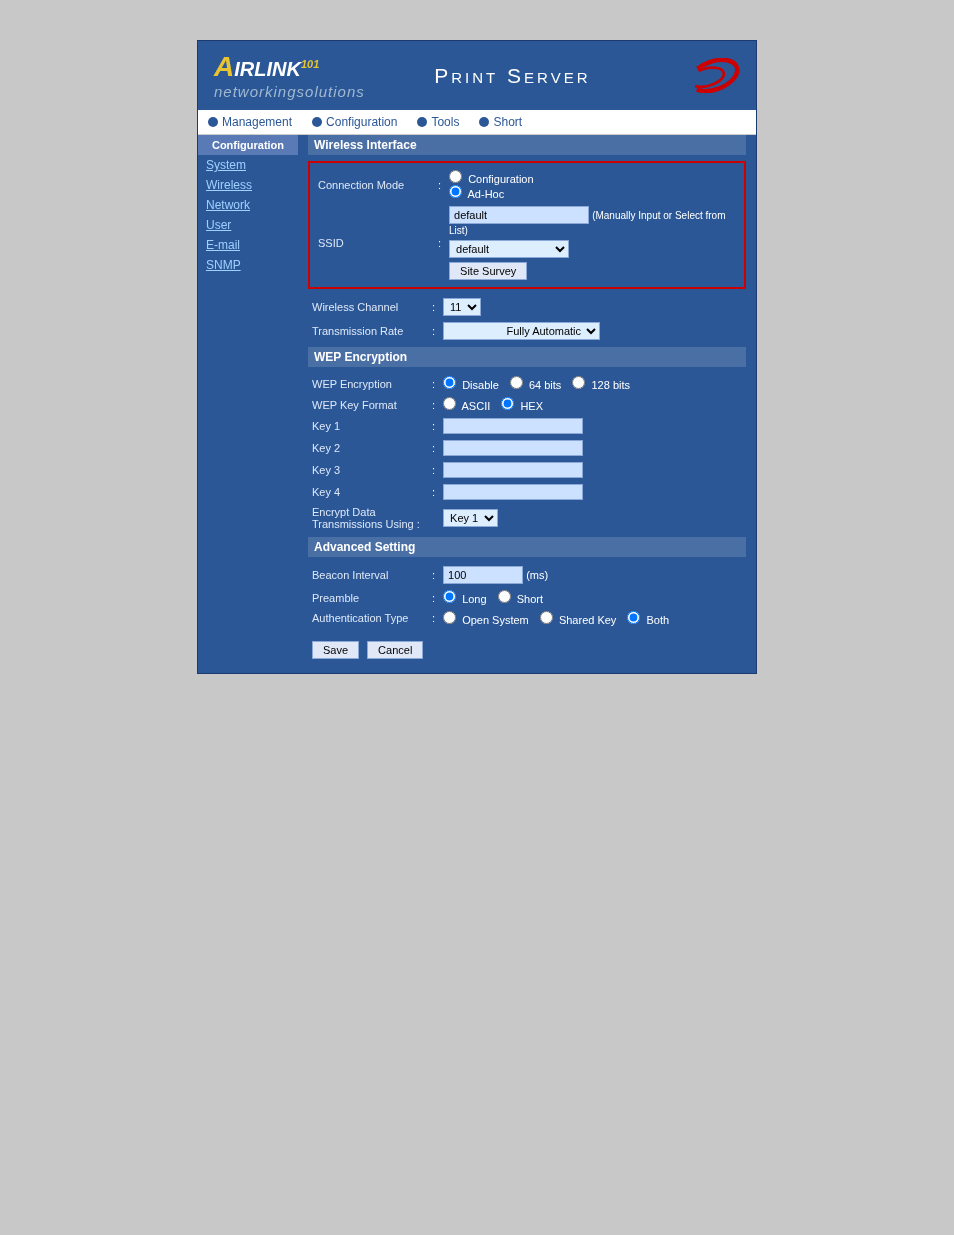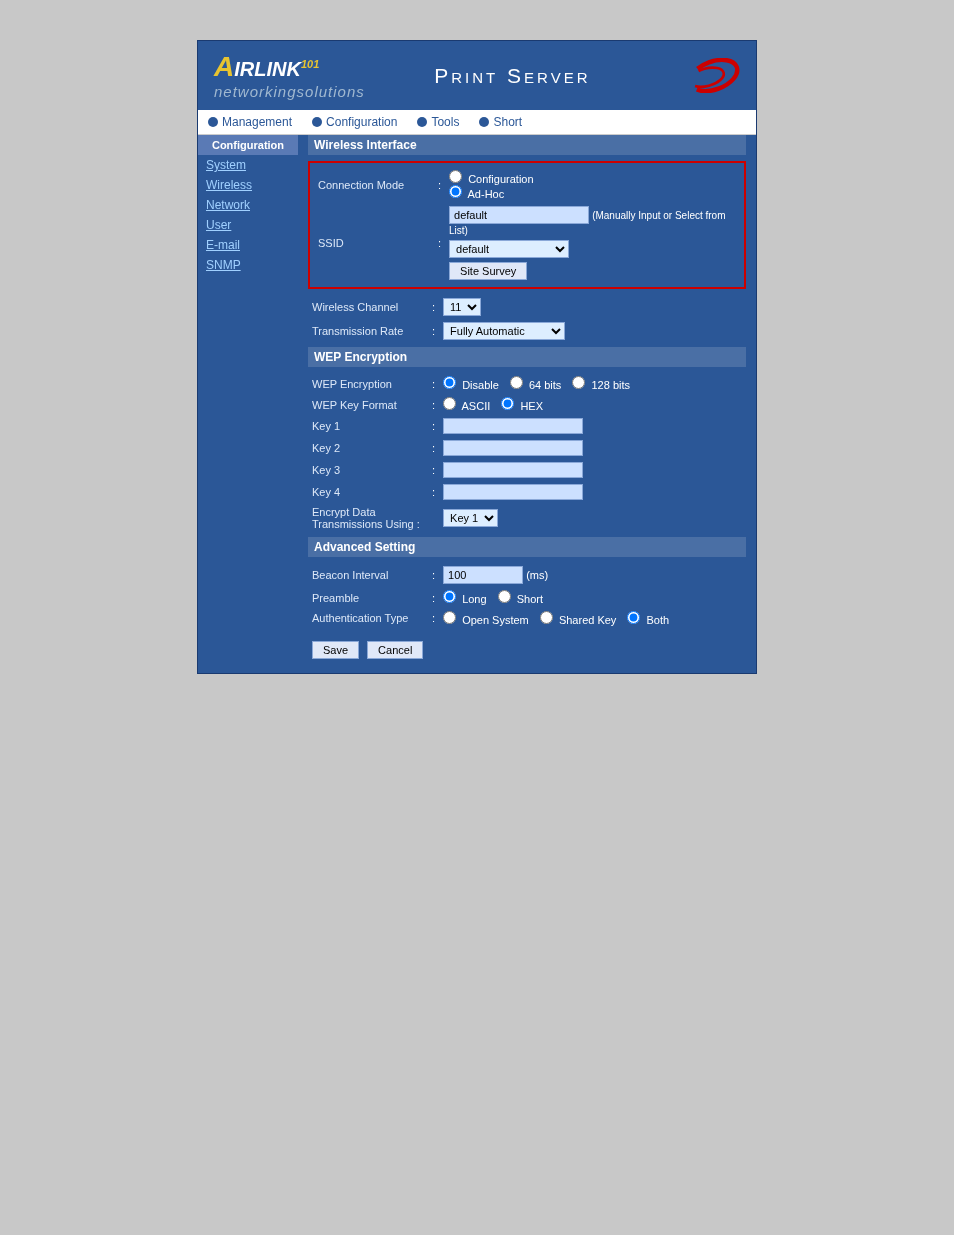--- a/index.html
+++ b/index.html
@@ -317,21 +317,21 @@
               <option>2</option>
               <option>3</option>
               <option>6</option>
             </select>
           </td>
         </tr>
         <tr>
           <td class="label">Transmission Rate</td>
           <td class="colon">:</td>
           <td>
-            <select style="width:122px;">
+            <select style="width:157px;text-align:right;">
               <option>Fully Automatic</option>
               <option>1 Mbps</option>
               <option>2 Mbps</option>
               <option>5.5 Mbps</option>
               <option>11 Mbps</option>
             </select>
           </td>
         </tr>
       </tbody>
         </table>

